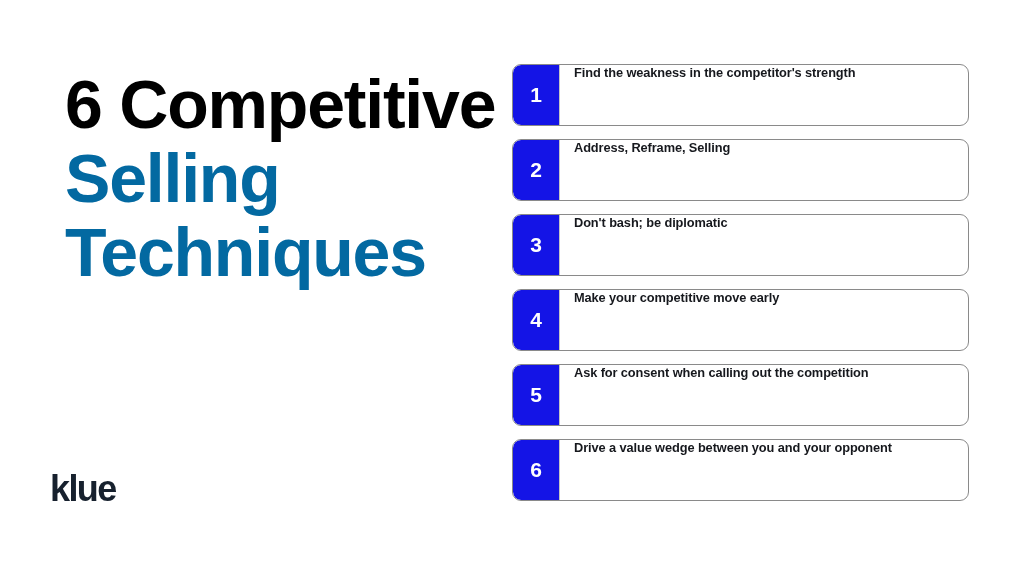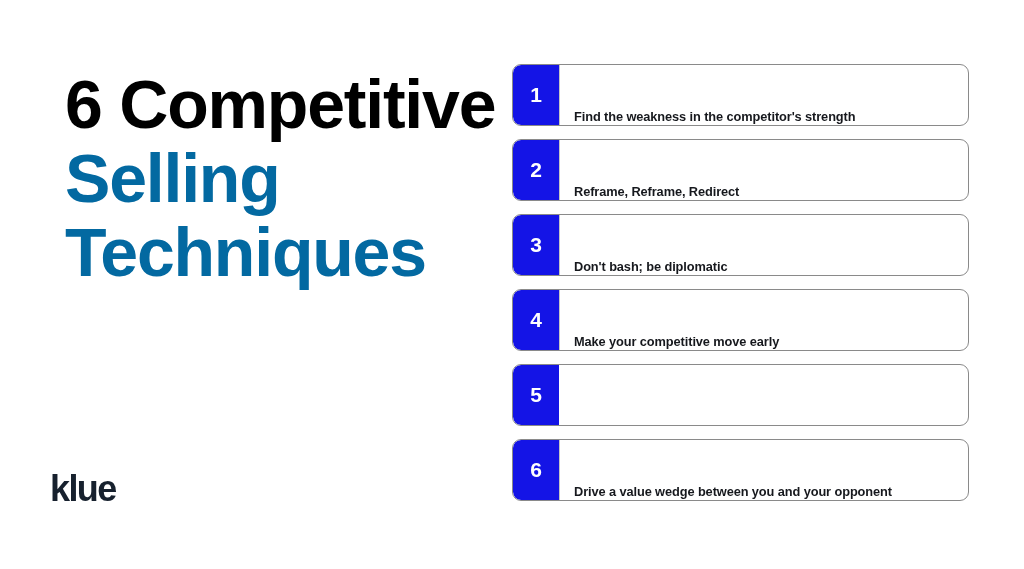--- a/index.html
+++ b/index.html
@@ -99,21 +99,21 @@
     display: flex;
     align-items: center;
     justify-content: center;
     letter-spacing: 0px;
     box-sizing: border-box;
   }
 
   .card-body {
     flex: 1 1 auto;
     display: flex;
-    align-items: flex-end;
+    align-items: flex-start;
     padding-left: 14px;
     padding-right: 12px;
     border-left: 1px solid #c4c4c4;
     box-sizing: border-box;
   }
 
   .card-label {
     font-family: "Liberation Sans", sans-serif;
     font-size: 12.8px;
     font-weight: bold;
@@ -142,40 +142,43 @@
     <div class="card">
       <div class="card-num">1</div>
       <div class="card-body">
         <span class="card-label">Find the weakness in the competitor's strength</span>
       </div>
     </div>
 
     <div class="card">
       <div class="card-num">2</div>
       <div class="card-body">
-        <span class="card-label">Reframe, Reframe, Redirect</span>
+        <span class="card-label">Address, Reframe, Selling</span>
       </div>
     </div>
 
     <div class="card">
       <div class="card-num">3</div>
       <div class="card-body">
         <span class="card-label">Don't bash; be diplomatic</span>
       </div>
     </div>
 
     <div class="card">
       <div class="card-num">4</div>
       <div class="card-body">
         <span class="card-label">Make your competitive move early</span>
       </div>
     </div>
 
     <div class="card">
       <div class="card-num">5</div>
+      <div class="card-body">
+        <span class="card-label">Ask for consent when calling out the competition</span>
+      </div>
     </div>
 
     <div class="card">
       <div class="card-num">6</div>
       <div class="card-body">
         <span class="card-label">Drive a value wedge between you and your opponent</span>
       </div>
     </div>
 
   </div>

